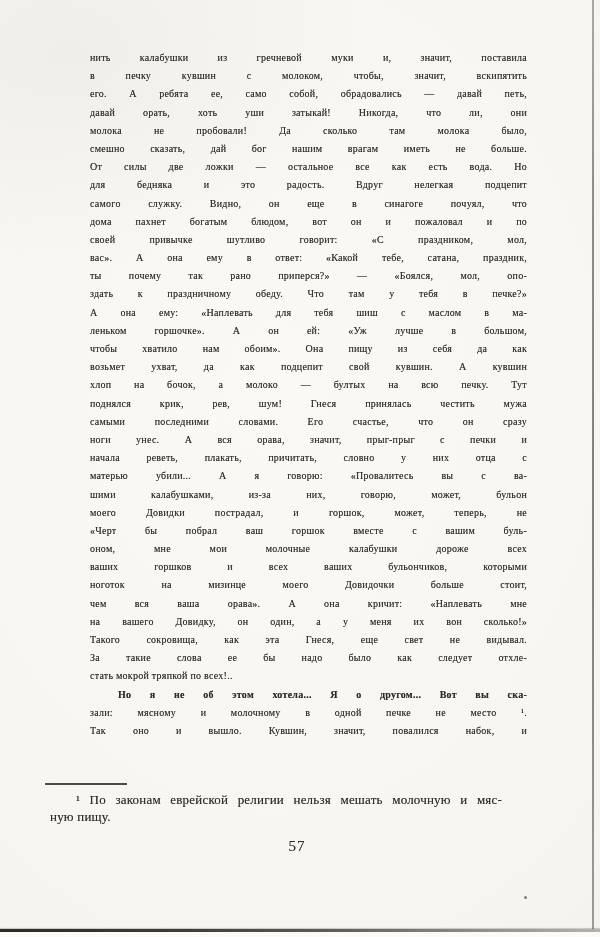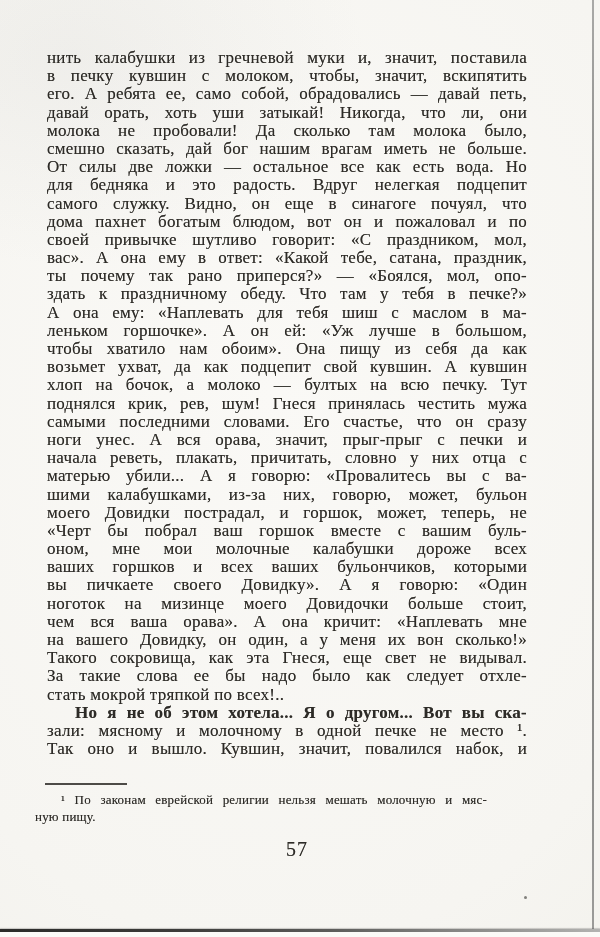--- a/index.html
+++ b/index.html
@@ -19,45 +19,46 @@
   }
   .text-block {
     position: absolute;
     left: 47px;
     top: 49px;
     width: 480px;
   }
   .line {
     height: 18.2px;
     line-height: 18.2px;
-    font-size: 17px;
+    font-size: 10px;
     letter-spacing: 0.25px;
     text-align: justify;
     text-align-last: justify;
     white-space: normal;
     text-shadow: 0 0 0.45px rgba(45,43,39,0.55);
+    margin-left: 43px;
   }
   .line.flush {
     text-align-last: left;
   }
   .line.para-indent {
     text-indent: 28px;
     font-weight: bold;
   }
   .footnote-rule {
     position: absolute;
     left: 45px;
     top: 783px;
     width: 82px;
     height: 2px;
     background: #4d4b47;
   }
   .footnote {
     position: absolute;
-    left: 35px;
+    left: 50px;
     top: 792px;
     width: 452px;
   }
   .fn-line {
     height: 16.5px;
     line-height: 16.5px;
     font-size: 13px;
     letter-spacing: 0.2px;
     text-shadow: 0 0 0.4px rgba(45,43,39,0.5);
   }
@@ -65,21 +66,21 @@
     text-align: justify;
     text-align-last: justify;
     text-indent: 26px;
   }
   .page-number {
     position: absolute;
     left: 47px;
     top: 838px;
     width: 500px;
     text-align: center;
-    font-size: 20px;
+    font-size: 15px;
     letter-spacing: 1px;
     text-shadow: 0 0 0.4px rgba(45,43,39,0.5);
   }
   .scan-edge-right {
     position: absolute;
     left: 592px;
     top: 0;
     width: 2px;
     height: 931px;
     background: linear-gradient(180deg, #a9a9a7 0%, #8e8e8c 20%, #7f7f7d 55%, #8c8c8a 80%, #9b9b99 100%);
@@ -137,21 +138,20 @@
   <div class="line">поднялся крик, рев, шум! Гнеся принялась честить мужа</div>
   <div class="line">самыми последними словами. Его счастье, что он сразу</div>
   <div class="line">ноги унес. А вся орава, значит, прыг-прыг с печки и</div>
   <div class="line">начала реветь, плакать, причитать, словно у них отца с</div>
   <div class="line">матерью убили... А я говорю: «Провалитесь вы с ва-</div>
   <div class="line">шими калабушками, из-за них, говорю, может, бульон</div>
   <div class="line">моего Довидки пострадал, и горшок, может, теперь, не</div>
   <div class="line">«Черт бы побрал ваш горшок вместе с вашим буль-</div>
   <div class="line">оном, мне мои молочные калабушки дороже всех</div>
   <div class="line">ваших горшков и всех ваших бульончиков, которыми</div>
-  <div class="line">вы пичкаете своего Довидку». А я говорю: «Один</div>
   <div class="line">ноготок на мизинце моего Довидочки больше стоит,</div>
   <div class="line">чем вся ваша орава». А она кричит: «Наплевать мне</div>
   <div class="line">на вашего Довидку, он один, а у меня их вон сколько!»</div>
   <div class="line">Такого сокровища, как эта Гнеся, еще свет не видывал.</div>
   <div class="line">За такие слова ее бы надо было как следует отхле-</div>
   <div class="line flush">стать мокрой тряпкой по всех!..</div>
   <div class="line para-indent">Но я не об этом хотела... Я о другом... Вот вы ска-</div>
   <div class="line">зали: мясному и молочному в одной печке не место ¹.</div>
   <div class="line">Так оно и вышло. Кувшин, значит, повалился набок, и</div>
 </div>

